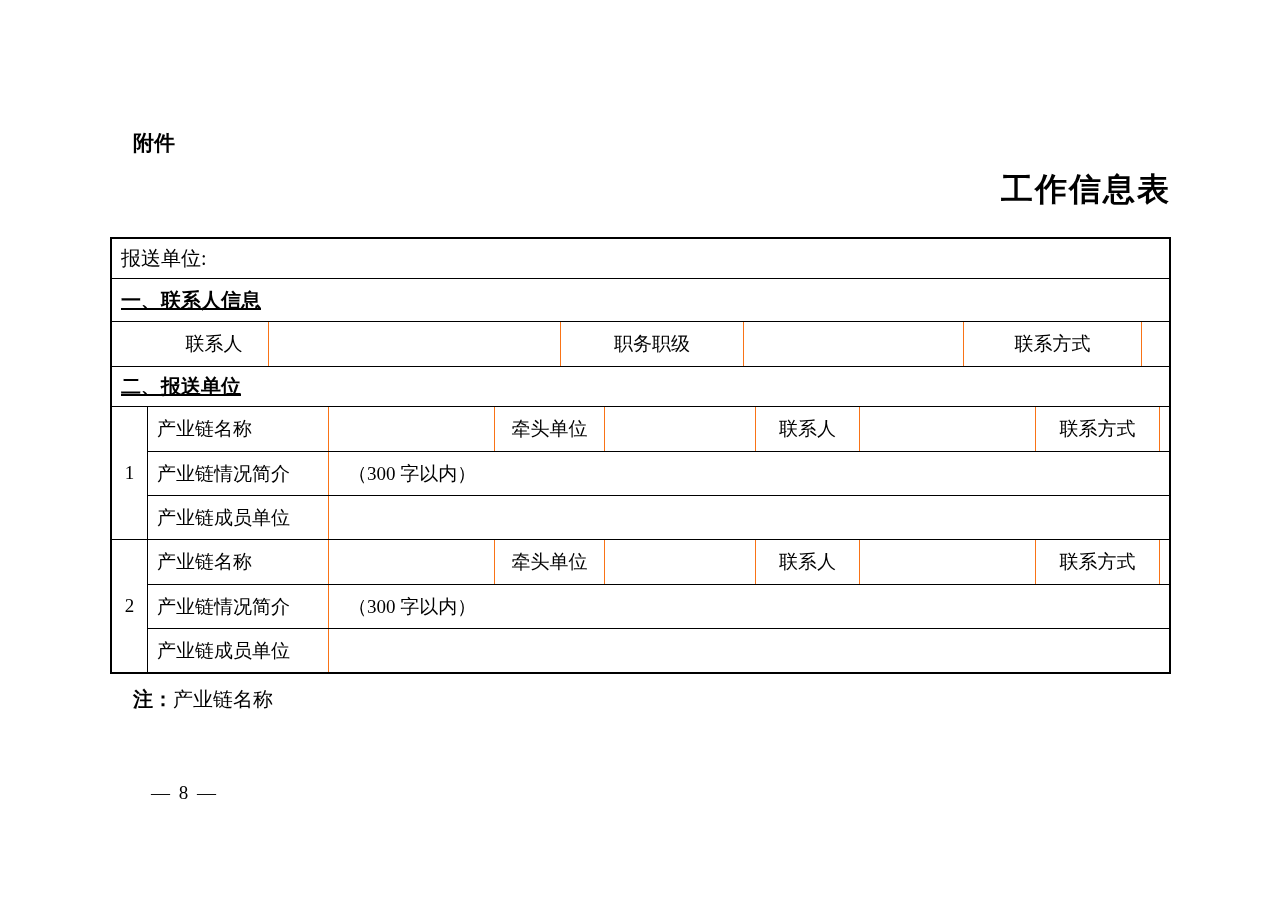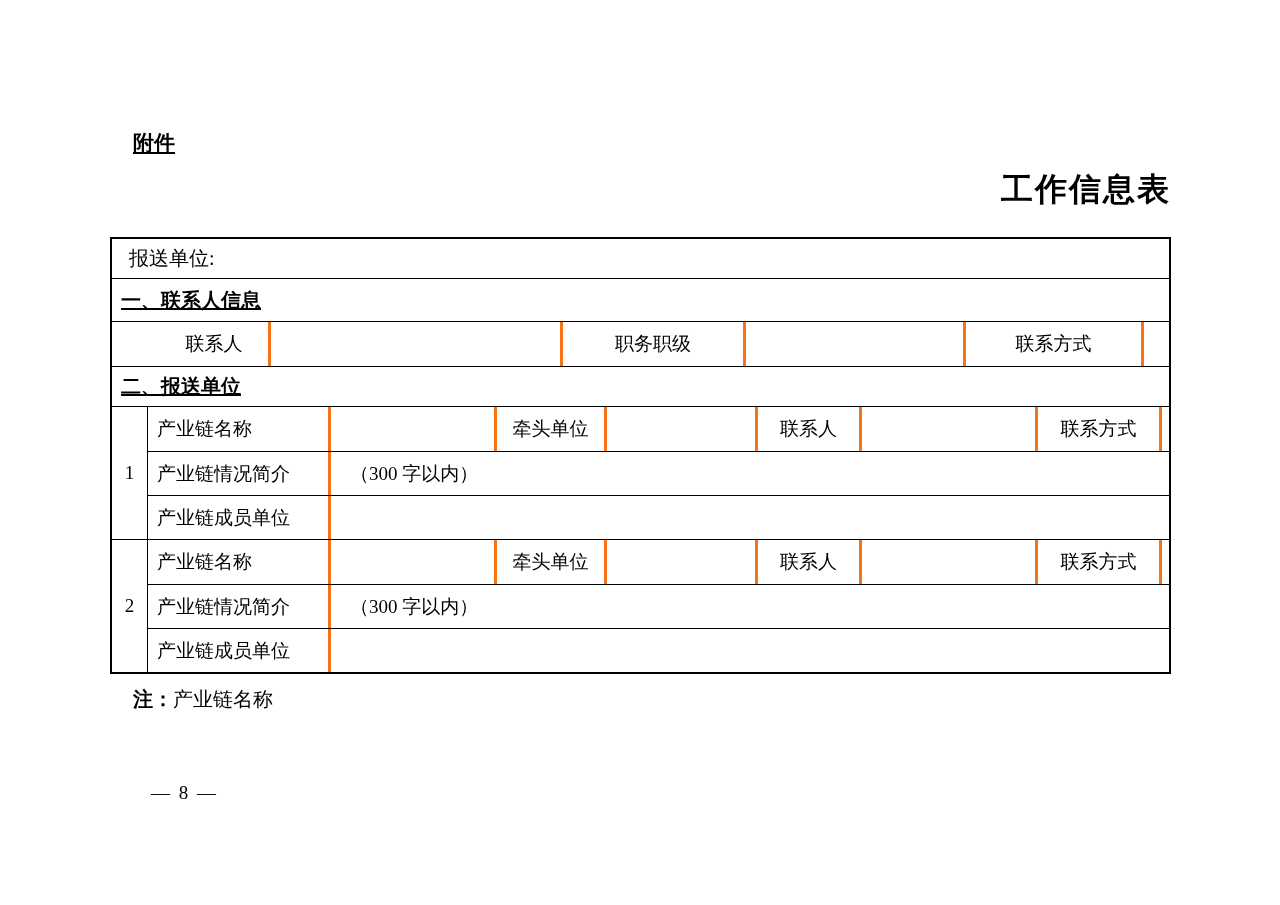--- a/index.html
+++ b/index.html
@@ -17,21 +17,20 @@
     overflow: hidden;
   }
   .attachment {
     position: absolute;
     left: 133px;
     top: 129px;
     font-family: "Liberation Sans", "DejaVu Sans", sans-serif;
     font-weight: 600;
     font-size: 21px;
     line-height: 28px;
-    text-decoration: underline;
   }
   .doc-title {
     position: absolute;
     left: 110px;
     width: 1061px;
     top: 170px;
     text-align: right;
     font-size: 32px;
     font-weight: 700;
     letter-spacing: 2px;
@@ -47,34 +46,34 @@
     background: #fff;
   }
   .t-row {
     display: flex;
     border-top: 1px solid #000;
     box-sizing: border-box;
   }
   .doc-table > .t-row:first-child { border-top: none; }
   .cell {
     box-sizing: border-box;
-    border-left: 3px solid #f97316;
+    border-left: 1px solid #f97316;
     display: flex;
     align-items: center;
     font-size: 19px;
     min-width: 0;
     overflow: hidden;
     white-space: nowrap;
   }
   .cell:first-child { border-left: none; }
   .pad   { padding-left: 9px; padding-right: 6px; }
   .pad12 { padding-left: 19px; padding-right: 6px; }
   .center { justify-content: center; margin-left: 48px; }
   .fill { flex: 1 1 auto; }
-  .row-report { height: 39px; padding-left: 8px; }
+  .row-report { height: 39px; }
   .row-report .cell { font-size: 20px; }
   .sec-header { height: 43px; }
   .sec-header .cell {
     font-family: "Liberation Sans", "DejaVu Sans", sans-serif;
     font-weight: 700;
     font-size: 20px;
     text-decoration: underline;
   }
   .row-contact { height: 45px; }
   .row-sec2 { height: 40px; }

